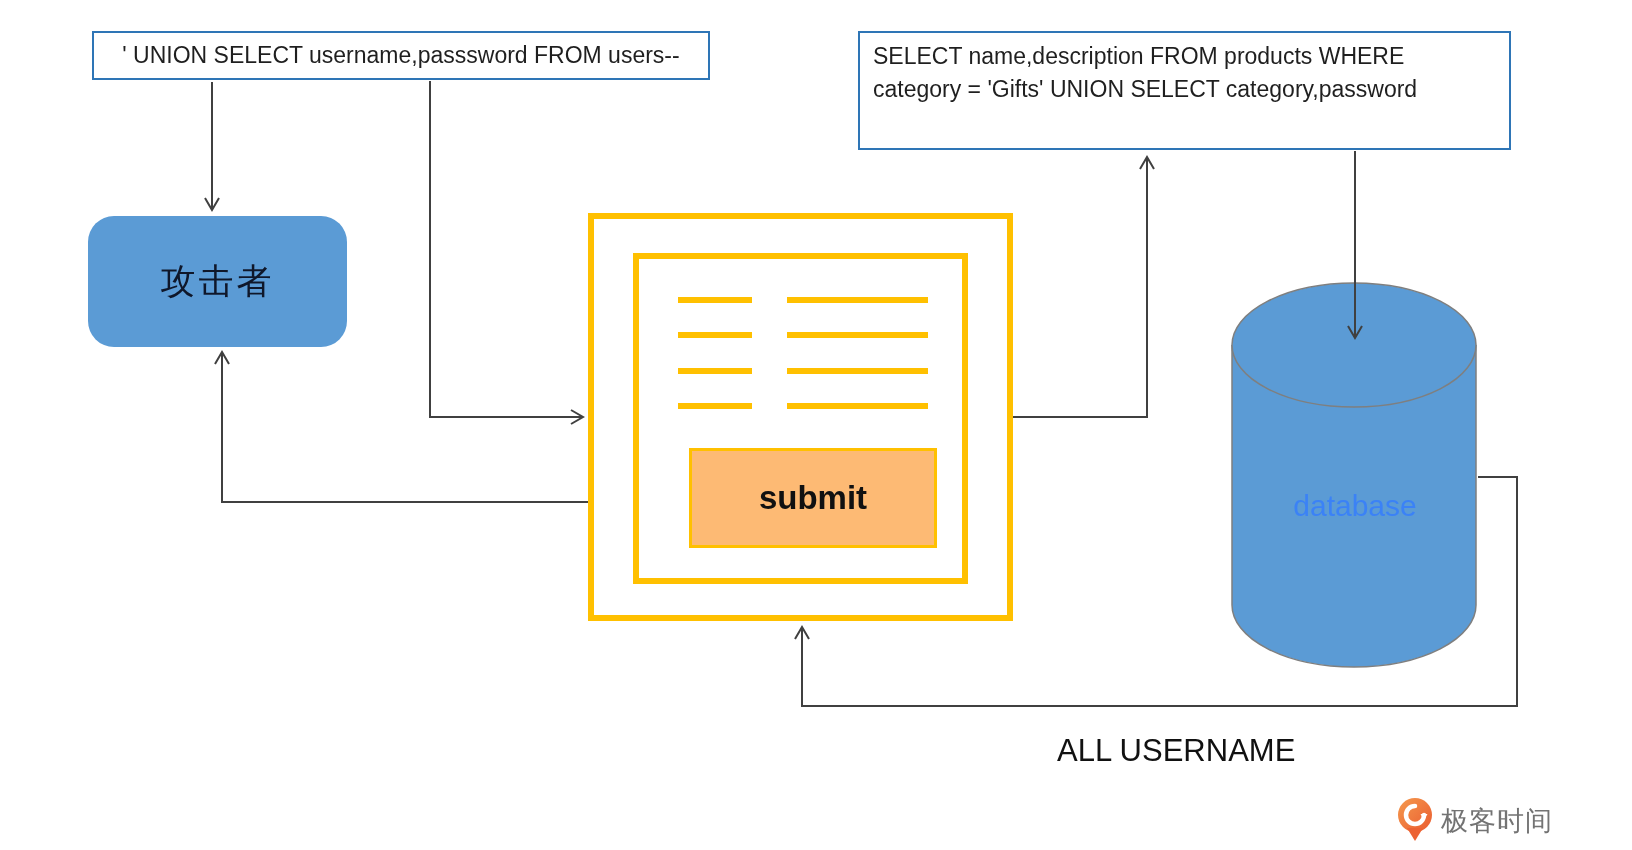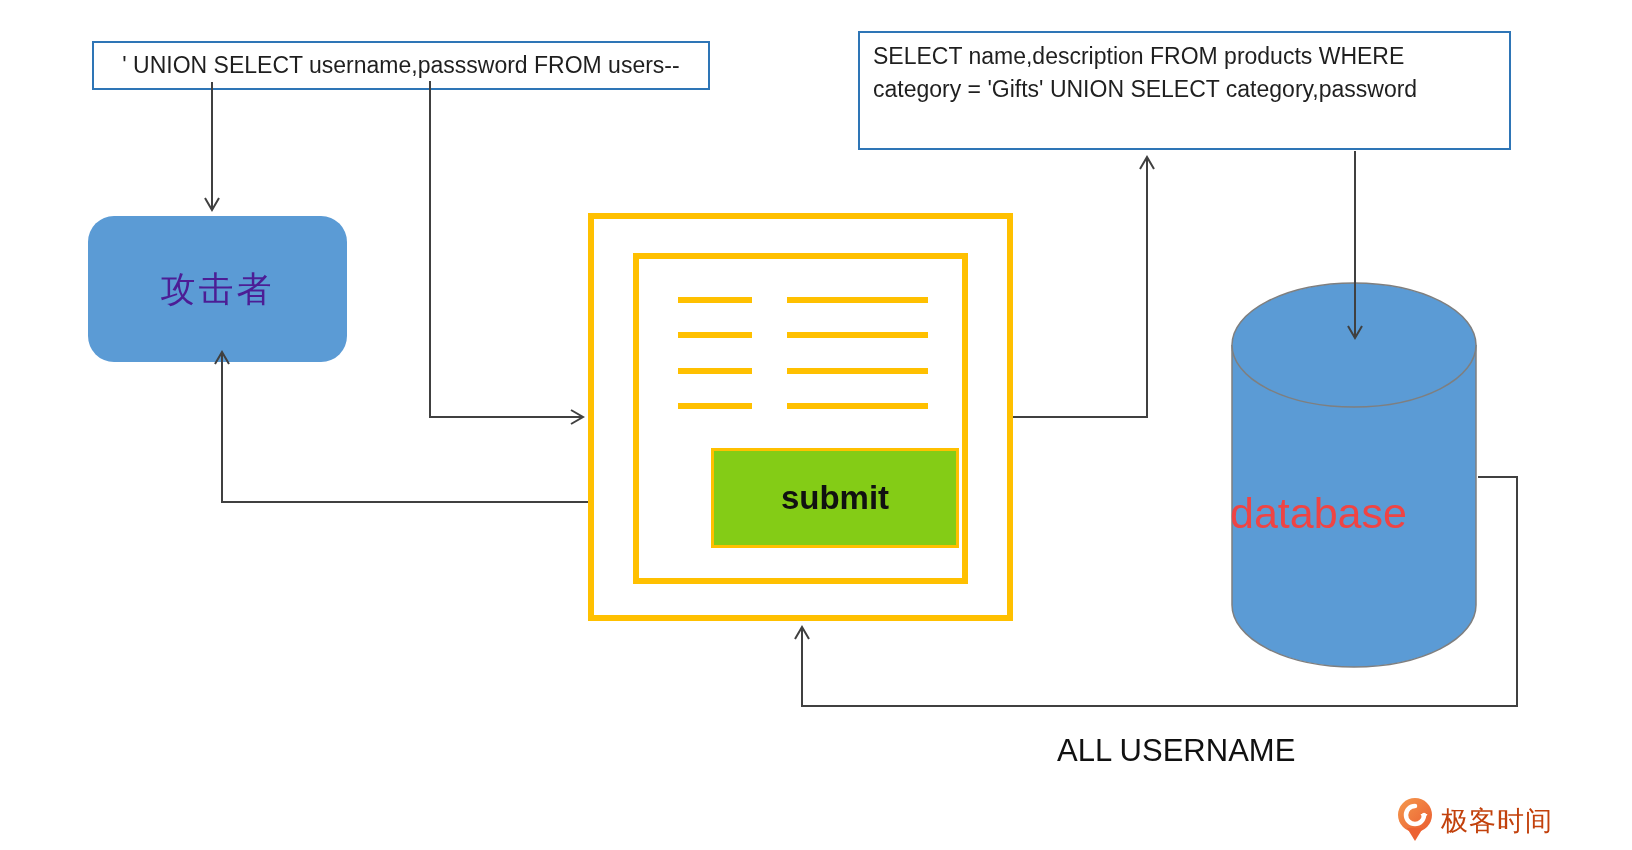--- a/index.html
+++ b/index.html
@@ -8,60 +8,60 @@
     font-family:"Liberation Sans","DejaVu Sans",sans-serif;
   }
   .abs{position:absolute;box-sizing:border-box;}
 
   
   .query-box{
     border:2px solid #2E75B6;background:#fff;color:#1f1f1f;
     font-size:23px;line-height:33px;
   }
   .payload-box{
-    left:92px;top:41px;width:618px;height:49px;
+    left:92px;top:31px;width:618px;height:49px;
     display:flex;align-items:center;justify-content:center;white-space:nowrap;
   }
   .server-box{
     left:858px;top:31px;width:653px;height:119px;
     padding:7px 16px 0 13px;white-space:nowrap;
   }
 
   
   .attacker{
-    left:88px;top:216px;width:259px;height:146px;border-radius:26px;background:#5B9BD5;
+    left:88px;top:216px;width:259px;height:131px;border-radius:26px;background:#5B9BD5;
     display:flex;align-items:center;justify-content:center;
-    color:#4c1d95;font-size:35px;letter-spacing:3px;
+    color:#0f172a;font-size:35px;letter-spacing:3px;
     font-family:"DejaVu Serif","Liberation Serif",serif;
   }
 
   
   .form-outer{left:588px;top:213px;width:425px;height:408px;border:6px solid #FFC000;background:#fff;}
   .form-inner{left:633px;top:253px;width:335px;height:331px;border:6px solid #FFC000;background:#fff;}
   .fline{position:absolute;height:6px;background:#FFC000;}
   .submit-btn{
-    left:711px;top:448px;width:248px;height:100px;background:#84cc16;border:3px solid #FFC000;
+    left:689px;top:448px;width:248px;height:100px;background:#fdba74;border:3px solid #FFC000;
     display:flex;align-items:center;justify-content:center;
     font-size:33px;font-weight:bold;color:#111;cursor:pointer;
   }
 
   
   .db-label{
-    left:1230px;top:489px;width:250px;text-align:left;
-    color:#ef4444;font-size:43px;
+    left:1230px;top:489px;width:250px;text-align:center;
+    color:#3b82f6;font-size:30px;
   }
 
   
   .result{
     left:1057px;top:729px;color:#111;font-size:31px;line-height:44px;white-space:nowrap;text-align:center;
   }
 
   
   .brand{left:1396px;top:797px;display:flex;align-items:center;}
-  .brand-text{color:#c2410c;font-size:27px;letter-spacing:1px;margin-left:7px;margin-top:2px;}
+  .brand-text{color:#737373;font-size:27px;letter-spacing:1px;margin-left:7px;margin-top:2px;}
 
   svg{display:block;}
   .overlay{left:0;top:0;pointer-events:none;}
 </style>
 </head>
 <body>
 
 <div id="canvas">
 
   <div class="abs query-box payload-box">

